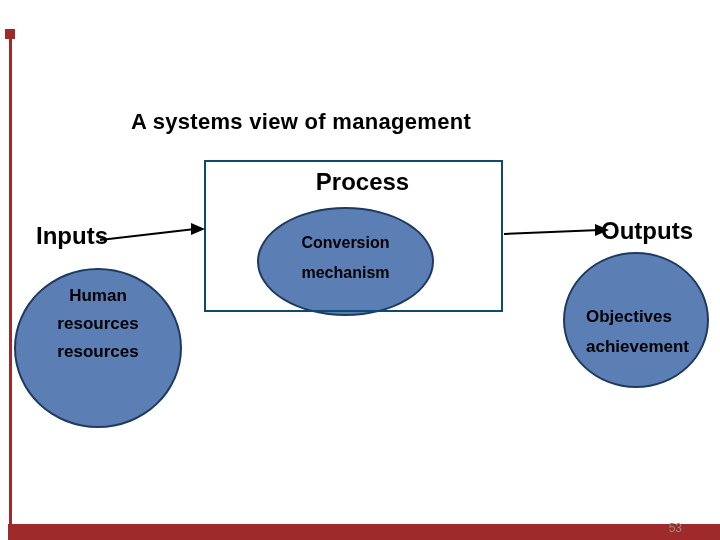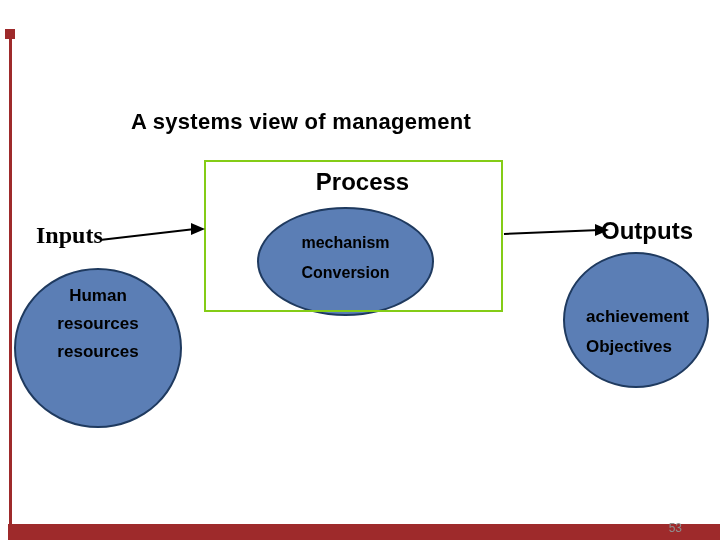--- a/index.html
+++ b/index.html
@@ -12,21 +12,21 @@
   .accent-vline{position:absolute;left:9px;top:39px;width:3px;height:485px;background:var(--accent-red,#9e2a2b);}
   .accent-bottombar{position:absolute;left:8px;top:524px;width:712px;height:16px;background:var(--accent-red,#9e2a2b);}
   
   .title{
     position:absolute;left:91px;top:109px;width:420px;margin:0;
     font-size:22px;font-weight:bold;letter-spacing:.3px;text-align:center;color:#000;
   }
   
   .process-box{
     position:absolute;left:204px;top:160px;width:299px;height:152px;
-    border:2px solid #84cc16;background:transparent;box-sizing:border-box;
+    border:2px solid #0c4a6e;background:transparent;box-sizing:border-box;
   }
   .process-label{
     margin-top:6px;text-align:center;text-indent:18px;
     font-size:24px;font-weight:bold;
   }
   
   .ellipse{
     position:absolute;border-radius:50%;
     background:var(--ellipse-fill,#5b7eb5);
     border:2px solid var(--ellipse-stroke,#1f3a5f);
@@ -34,21 +34,21 @@
     font-weight:bold;color:#000;
   }
   .conversion{left:257px;top:207px;width:177px;height:109px;
     text-align:center;font-size:16px;line-height:30px;padding-top:19px;}
   .left-circle{left:14px;top:268px;width:168px;height:160px;
     text-align:center;font-size:17px;line-height:28px;padding-top:12px;}
   .right-circle{left:563px;top:252px;width:146px;height:136px;
     font-size:17px;line-height:30px;padding:48px 0 0 21px;overflow:visible;white-space:nowrap;}
   
   .side-label{position:absolute;font-size:24px;font-weight:bold;}
-  .inputs{left:36px;top:222px;font-family:Liberation Serif, serif;}
+  .inputs{left:36px;top:222px;}
   .outputs{left:601px;top:217px;}
   
   .arrow{position:absolute;}
   .input-arrow{left:95px;top:215px;}
   .output-arrow{left:500px;top:220px;}
   
   .page-number{position:absolute;left:652px;top:521px;width:30px;text-align:right;
     font-size:12px;color:var(--page-gray,#8f8f8f);}
 </style>
 </head>
@@ -56,22 +56,22 @@
 
 <div class="slide">
 
   <div class="accent-square"></div>
   <div class="accent-vline"></div>
   <div class="accent-bottombar"></div>
 
   <h1 class="title">A systems view of management</h1>
 
   <div class="ellipse conversion">
+    <div>Conversion</div>
     <div>mechanism</div>
-    <div>Conversion</div>
   </div>
 
   <div class="process-box">
     <div class="process-label">Process</div>
   </div>
 
   <div class="side-label inputs">Inputs</div>
 
   <svg class="arrow input-arrow" width="118" height="30" viewBox="0 0 118 30" xmlns="http://www.w3.org/2000/svg">
     <line x1="5" y1="25" x2="100" y2="14" stroke="#000" stroke-width="2"></line>
@@ -85,19 +85,19 @@
   </div>
 
   <svg class="arrow output-arrow" width="115" height="22" viewBox="0 0 115 22" xmlns="http://www.w3.org/2000/svg">
     <line x1="4" y1="14" x2="100" y2="10" stroke="#000" stroke-width="2"></line>
     <polygon points="95,4 109,10 95,16" fill="#000"></polygon>
   </svg>
 
   <div class="side-label outputs">Outputs</div>
 
   <div class="ellipse right-circle">
+    <div>Objectives</div>
     <div>achievement</div>
-    <div>Objectives</div>
   </div>
 
   <div class="page-number">53</div>
 
 </div>
 
 </body></html>

